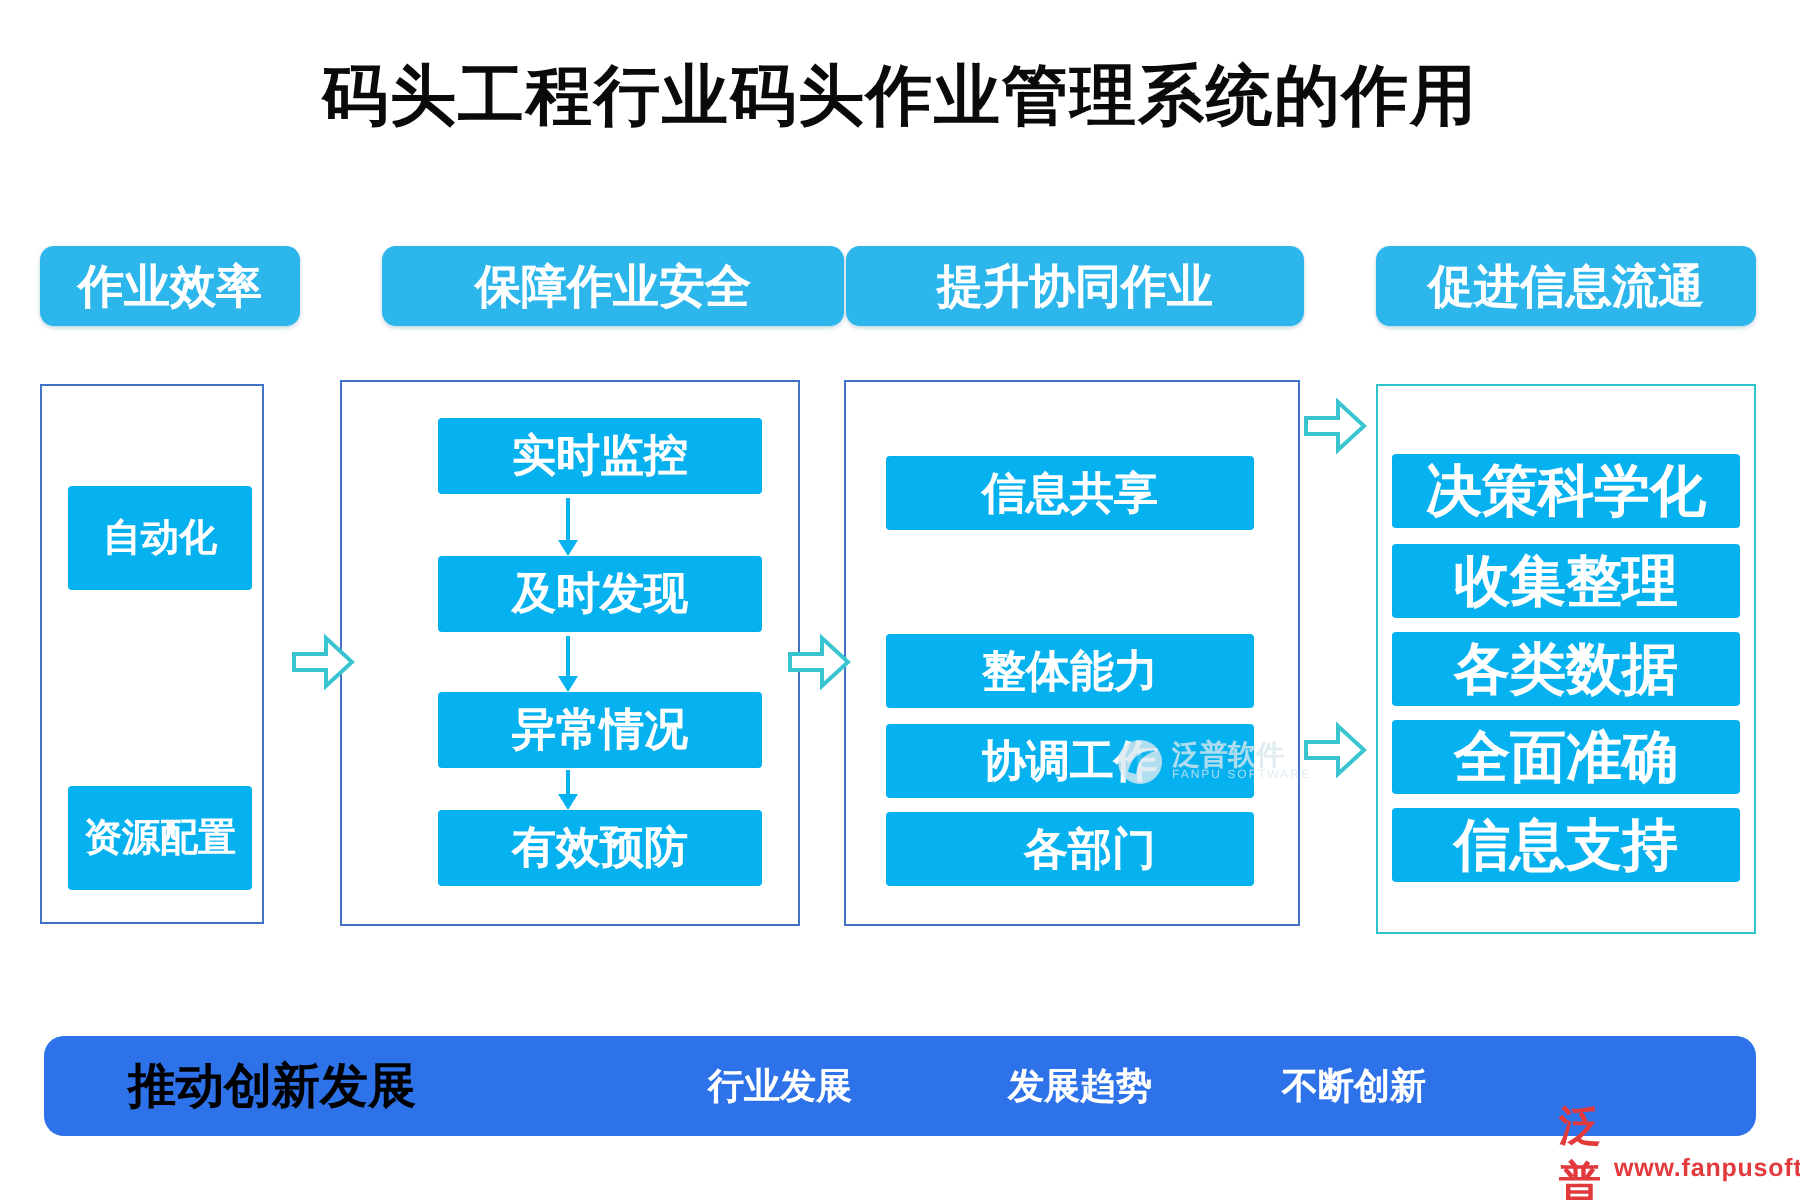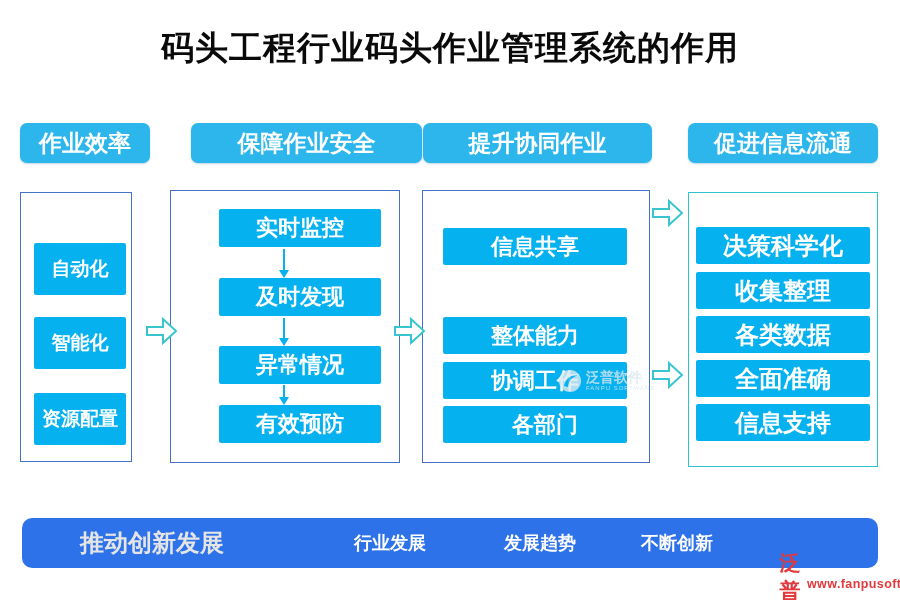--- a/index.html
+++ b/index.html
@@ -32,36 +32,36 @@
   #col2 { left:422px; top:190px; width:228px; height:273px; }
   #col3 { left:688px; top:192px; width:190px; height:275px; }
   .node {
     position:absolute; background:#06b1ef; color:#fff; font-weight:bold;
     display:flex; align-items:center; justify-content:center;
     border-radius:2px; text-align:center;
   }
   #col0 .node { left:13px; width:92px;  height:52px; font-size:19px; }
   #col1 .node { left:48px; width:162px; height:38px; font-size:22px;text-align:right; }
   #col2 .node { left:20px; width:184px; height:37px; font-size:22px; }
-  #col3 .node { left:7px;  width:174px; height:37px; font-size:24px; }
+  #col3 .node { left:7px;  width:174px; height:37px; font-size:28px; }
   .varrow { position:absolute; left:112px; width:2px; background:#06b1ef; }
   .varrow::after {
     content:""; position:absolute; bottom:-7px; left:-4px;
     border-left:5px solid transparent; border-right:5px solid transparent;
     border-top:8px solid #06b1ef;
   }
   .barrow { position:absolute; width:34px; height:30px; }
   .footer-bar {
     position:absolute; left:22px; top:518px; width:856px; height:50px;
     background:#2d72e8; border-radius:10px;
   }
   .footer-primary {
     position:absolute; left:42px; top:0; height:50px;
     display:flex; align-items:center;
-    color:#e5e5e5; font-weight:bold; font-size:24px;margin-left:16px;
+    color:#000000; font-weight:bold; font-size:24px;
   }
   .footer-item {
     position:absolute; top:0; height:50px; transform:translateX(-50%);
     display:flex; align-items:center;
     color:#fff; font-weight:bold; font-size:18px;
   }
   .watermark {
     position:absolute; left:558px; top:369px; display:flex; align-items:center;
     gap:4px; opacity:.8; z-index:5; pointer-events:none;
   }
@@ -84,21 +84,20 @@
 
 <div class="title">码头工程行业码头作业管理系统的作用</div>
 
 <div class="hdr" id="hdr0">作业效率</div>
 <div class="hdr" id="hdr1">保障作业安全</div>
 <div class="hdr" id="hdr2">提升协同作业</div>
 <div class="hdr" id="hdr3">促进信息流通</div>
 
 <div class="container border-blue" id="col0">
   <div class="node" style="top:50px;">自动化</div>
-  <div class="node" style="top:124px;">智能化</div>
   <div class="node" style="top:200px;">资源配置</div>
 </div>
 
 <div class="container border-blue" id="col1">
   <div class="node" style="top:18px;">实时监控</div>
   <div class="varrow" style="top:58px; height:22px;"></div>
   <div class="node" style="top:87px;">及时发现</div>
   <div class="varrow" style="top:127px; height:21px;"></div>
   <div class="node" style="top:155px;">异常情况</div>
   <div class="varrow" style="top:194px; height:13px;"></div>

